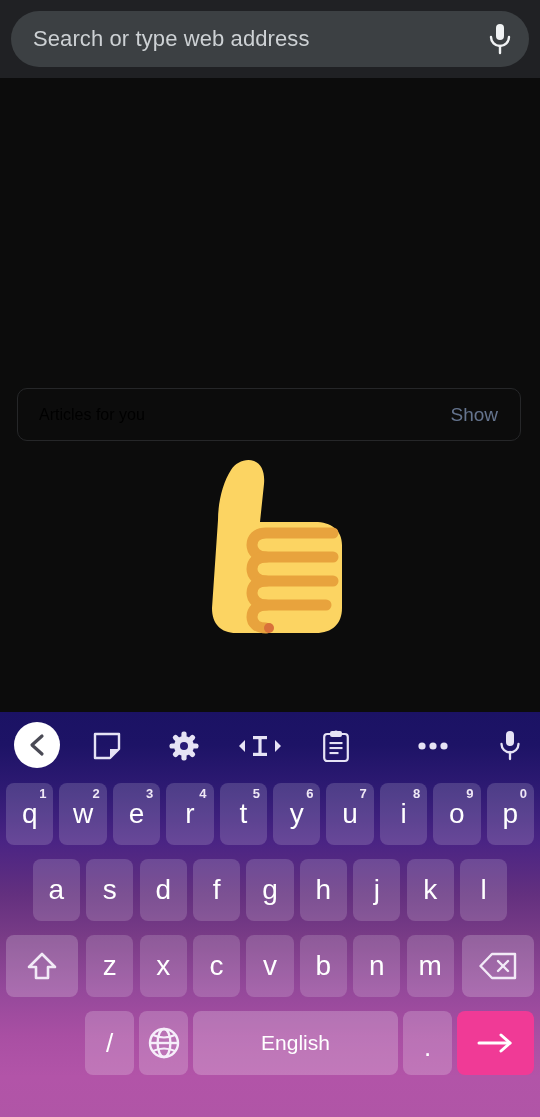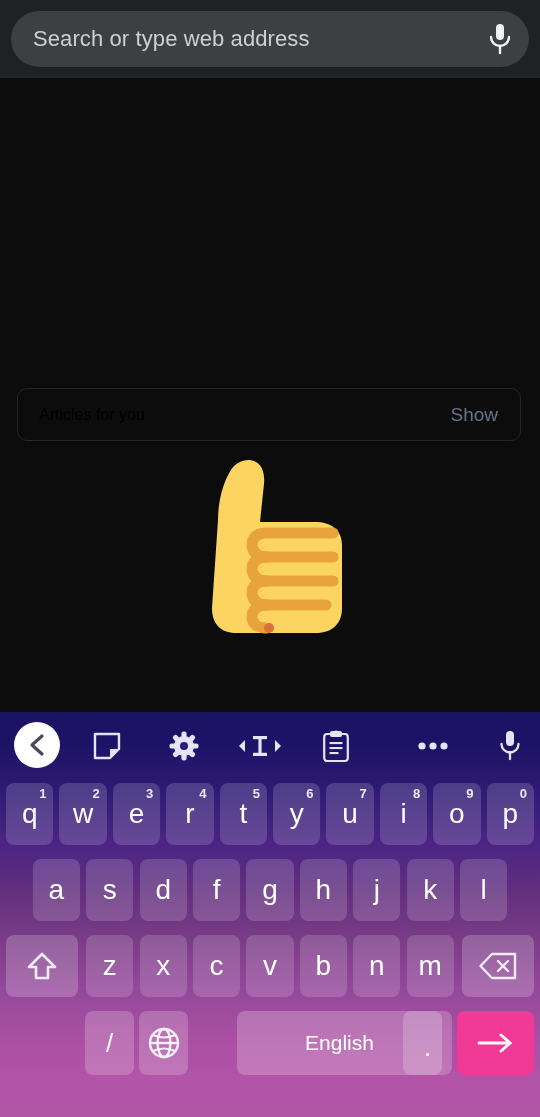--- a/index.html
+++ b/index.html
@@ -88,21 +88,21 @@
     font-size:28px;
     box-sizing:border-box;
   }
   .key.lite{background:rgba(255,255,255,0.20);}
   .key .sup{
     position:absolute;top:4px;right:7px;
     font-size:13px;line-height:13px;color:#efe8f5;font-weight:bold;
   }
   .key .glyph{line-height:1;}
   .key.func{font-size:21px;}
-  .key.space{font-size:21px;background:rgba(255,255,255,0.22);margin-left:44px;}
+  .key.space{font-size:21px;background:rgba(255,255,255,0.22);}
   .key.enter{background:#f03a96;}
 
   svg{overflow:visible;}
 </style>
 </head>
 <body>
 
 <div class="phone">
 
   <div class="chrome">

